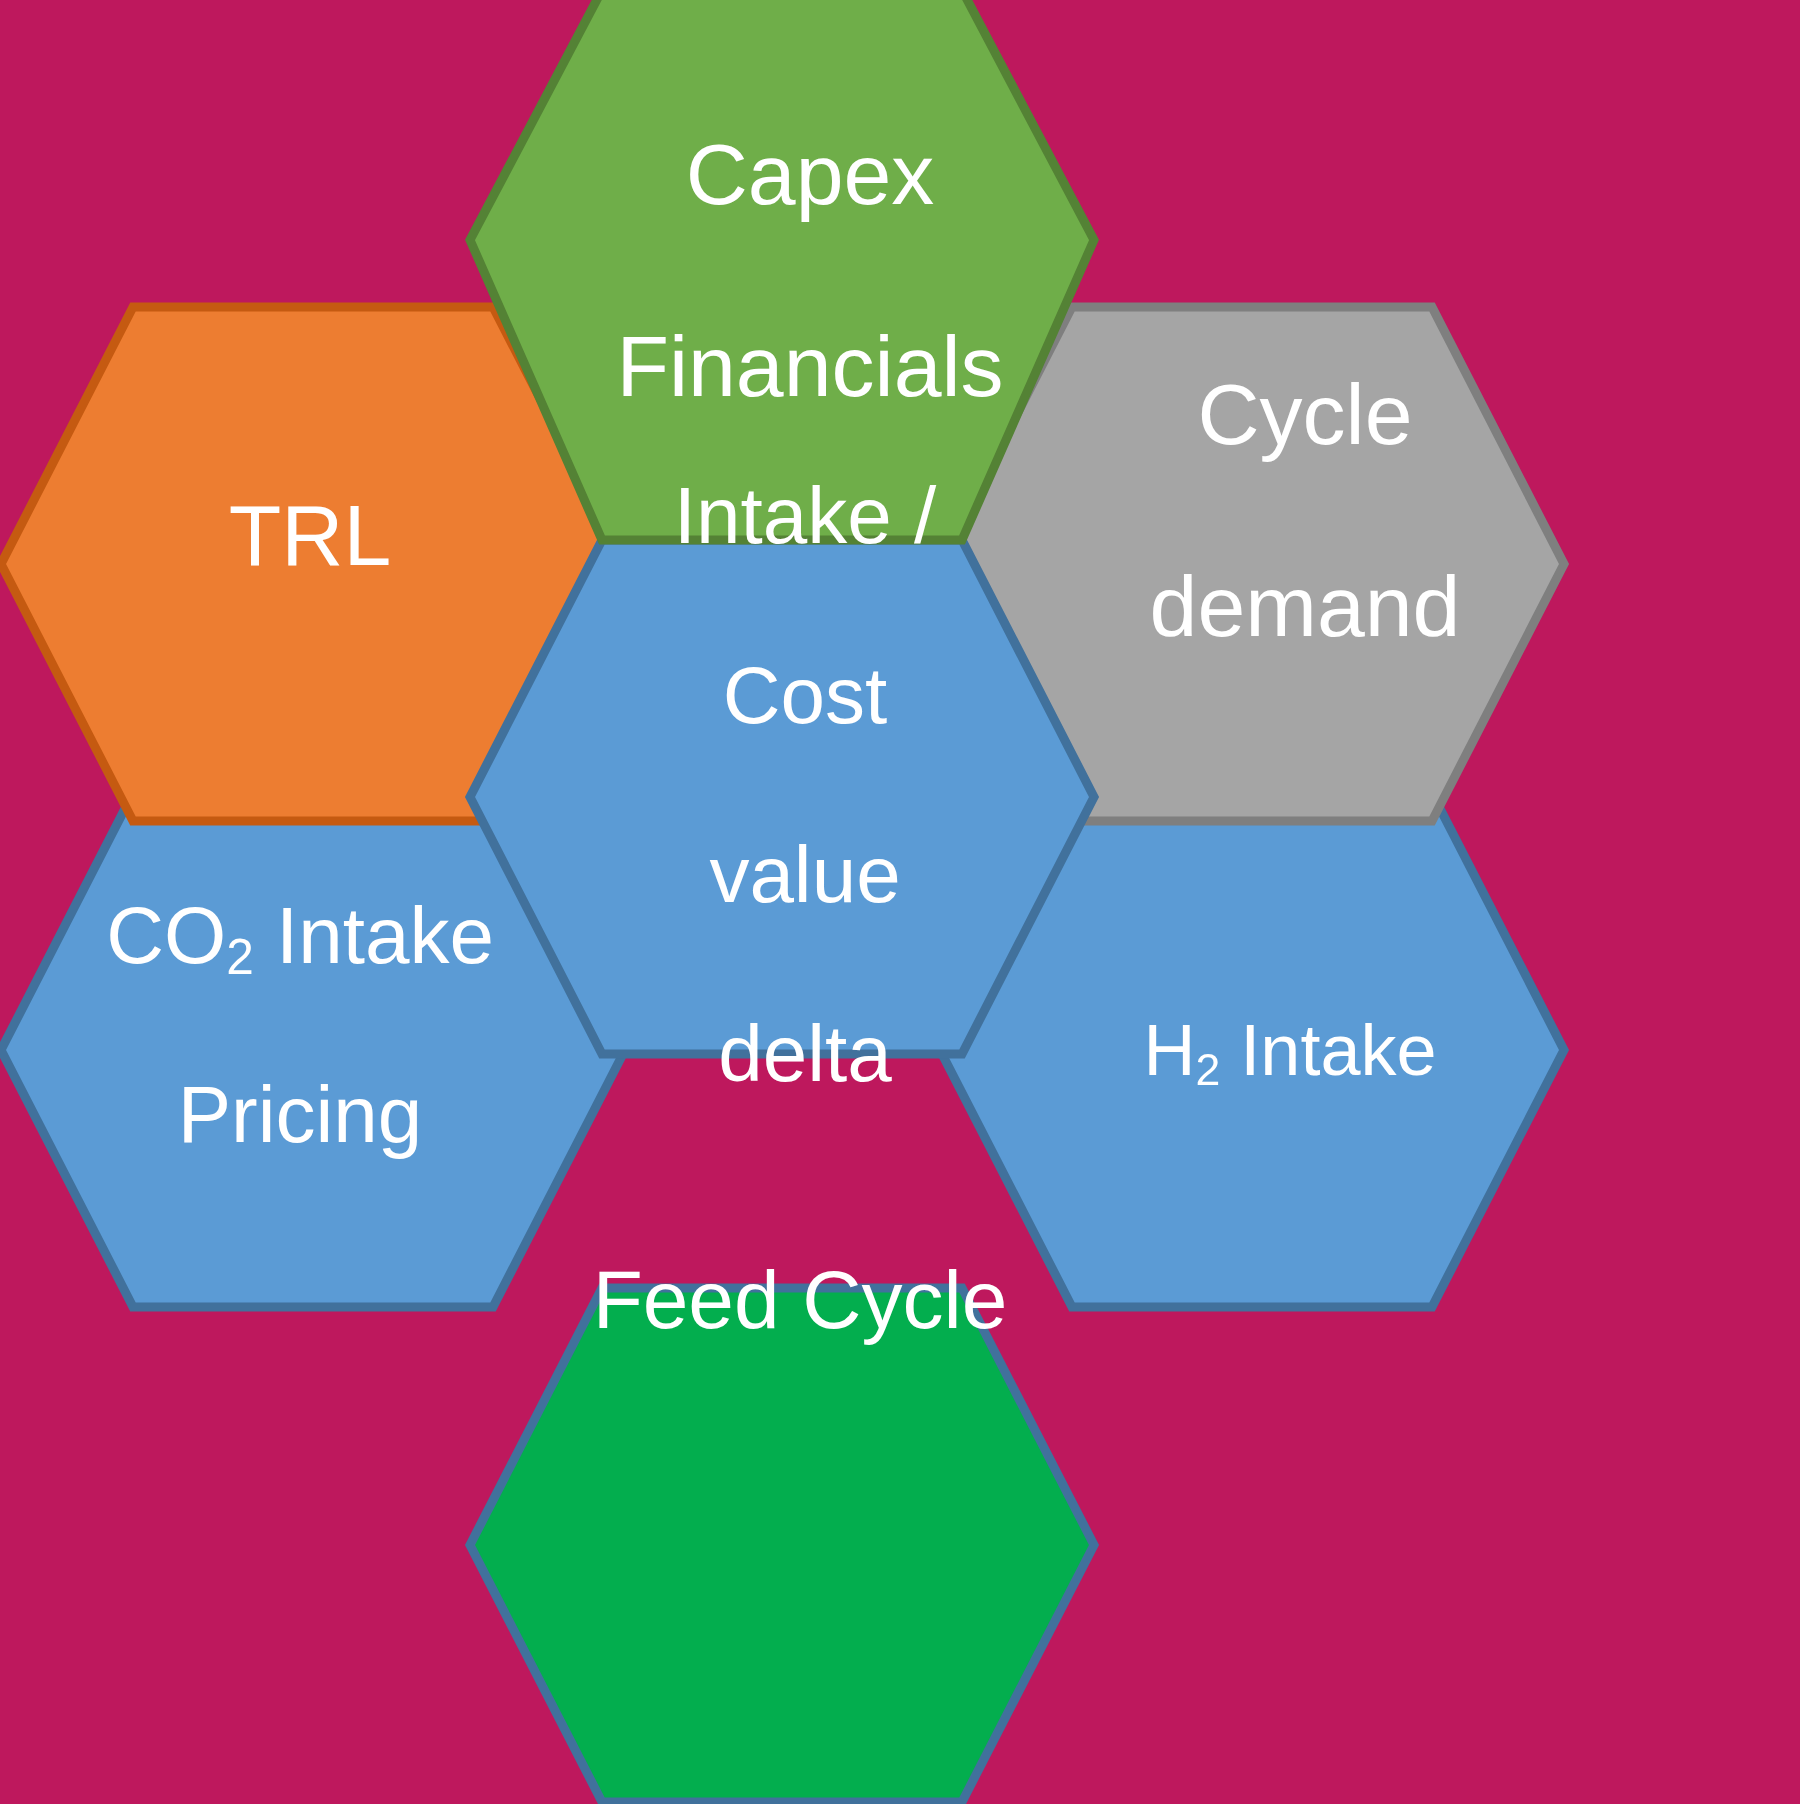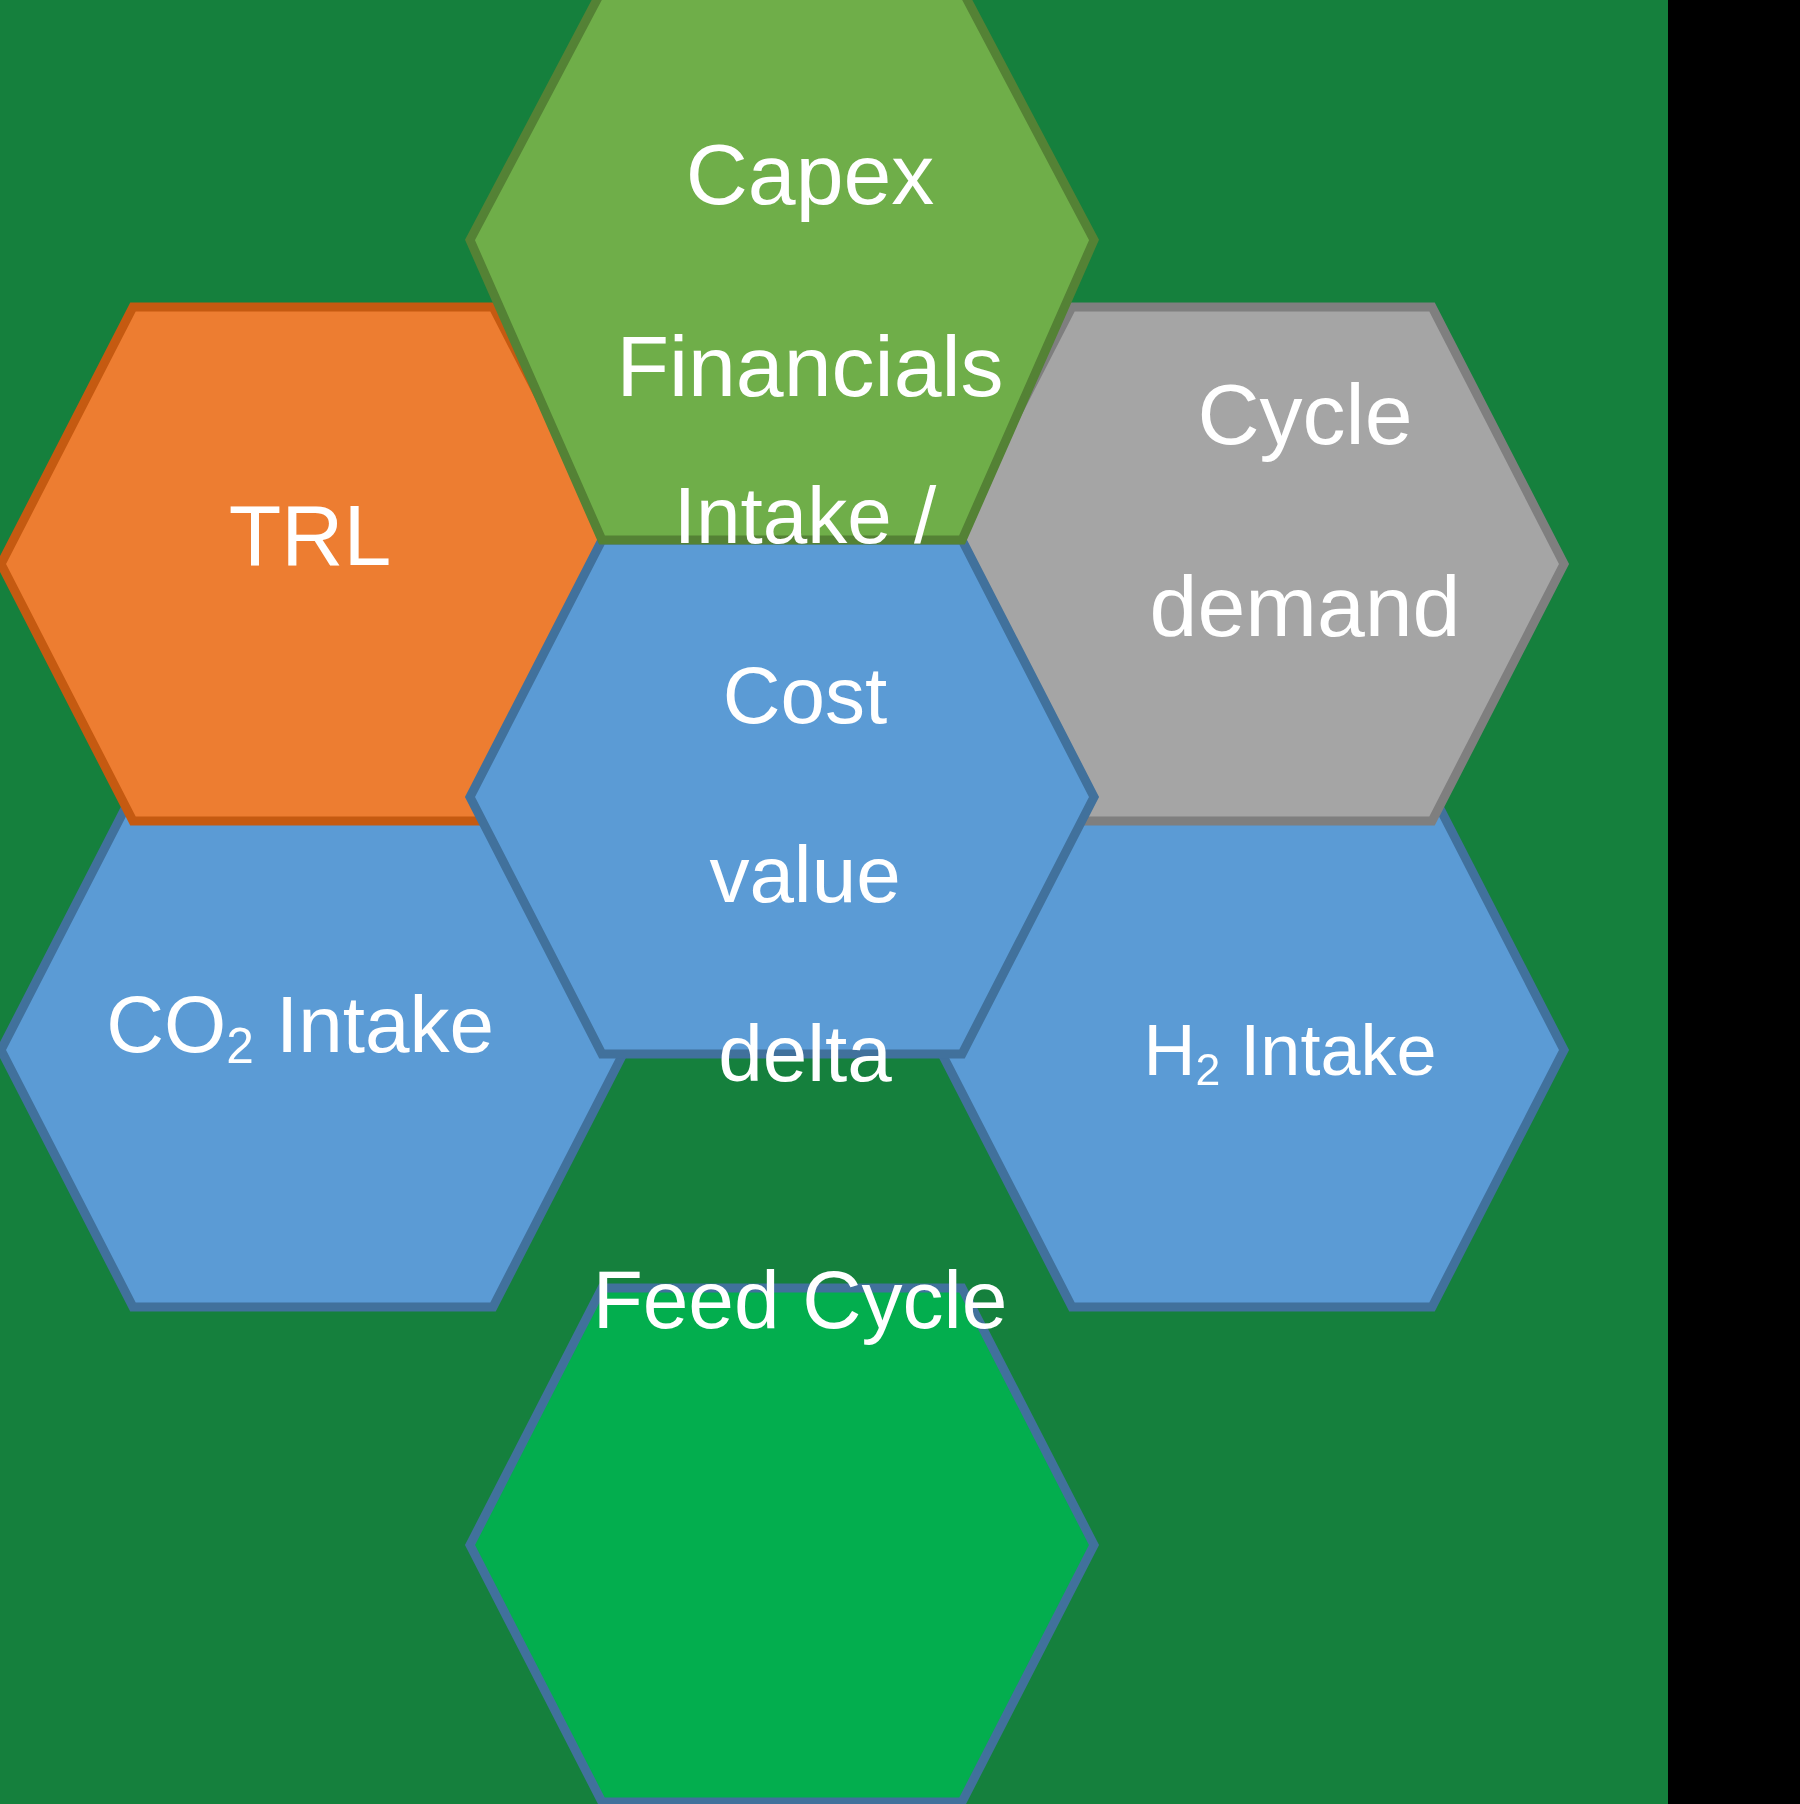--- a/index.html
+++ b/index.html
@@ -8,23 +8,23 @@
     background: #000000;
   }
   body {
     width: 1800px;
     height: 1804px;
     overflow: hidden;
     font-family: "Liberation Sans", sans-serif;
   }
   #stage {
     position: relative;
-    width: 1668px;
+    width: 1800px;
     height: 1804px;
-    background: #15803d;
+    background: #be185d;
   }
   #hexsvg {
     position: absolute;
     left: 0;
     top: 0;
     width: 1800px;
     height: 1804px;
     display: block;
   }
   .hex-label {
@@ -123,20 +123,21 @@
       <span class="lbl-line">Intake /</span>
       <span class="lbl-line">Cost</span>
       <span class="lbl-line">value</span>
       <span class="lbl-line">delta</span>
     </span>
   </div>
 
   <div class="hex-label lbl-co2">
     <span class="lbl-inner">
       <span class="lbl-line"><span>CO</span><sub>2</sub><span> Intake</span></span>
+      <span class="lbl-line">Pricing</span>
     </span>
   </div>
 
   <div class="hex-label lbl-h2">
     <span class="lbl-inner">
       <span class="lbl-line"><span>H</span><sub>2</sub><span> Intake</span></span>
     </span>
   </div>
 
   <div class="hex-label lbl-life">

